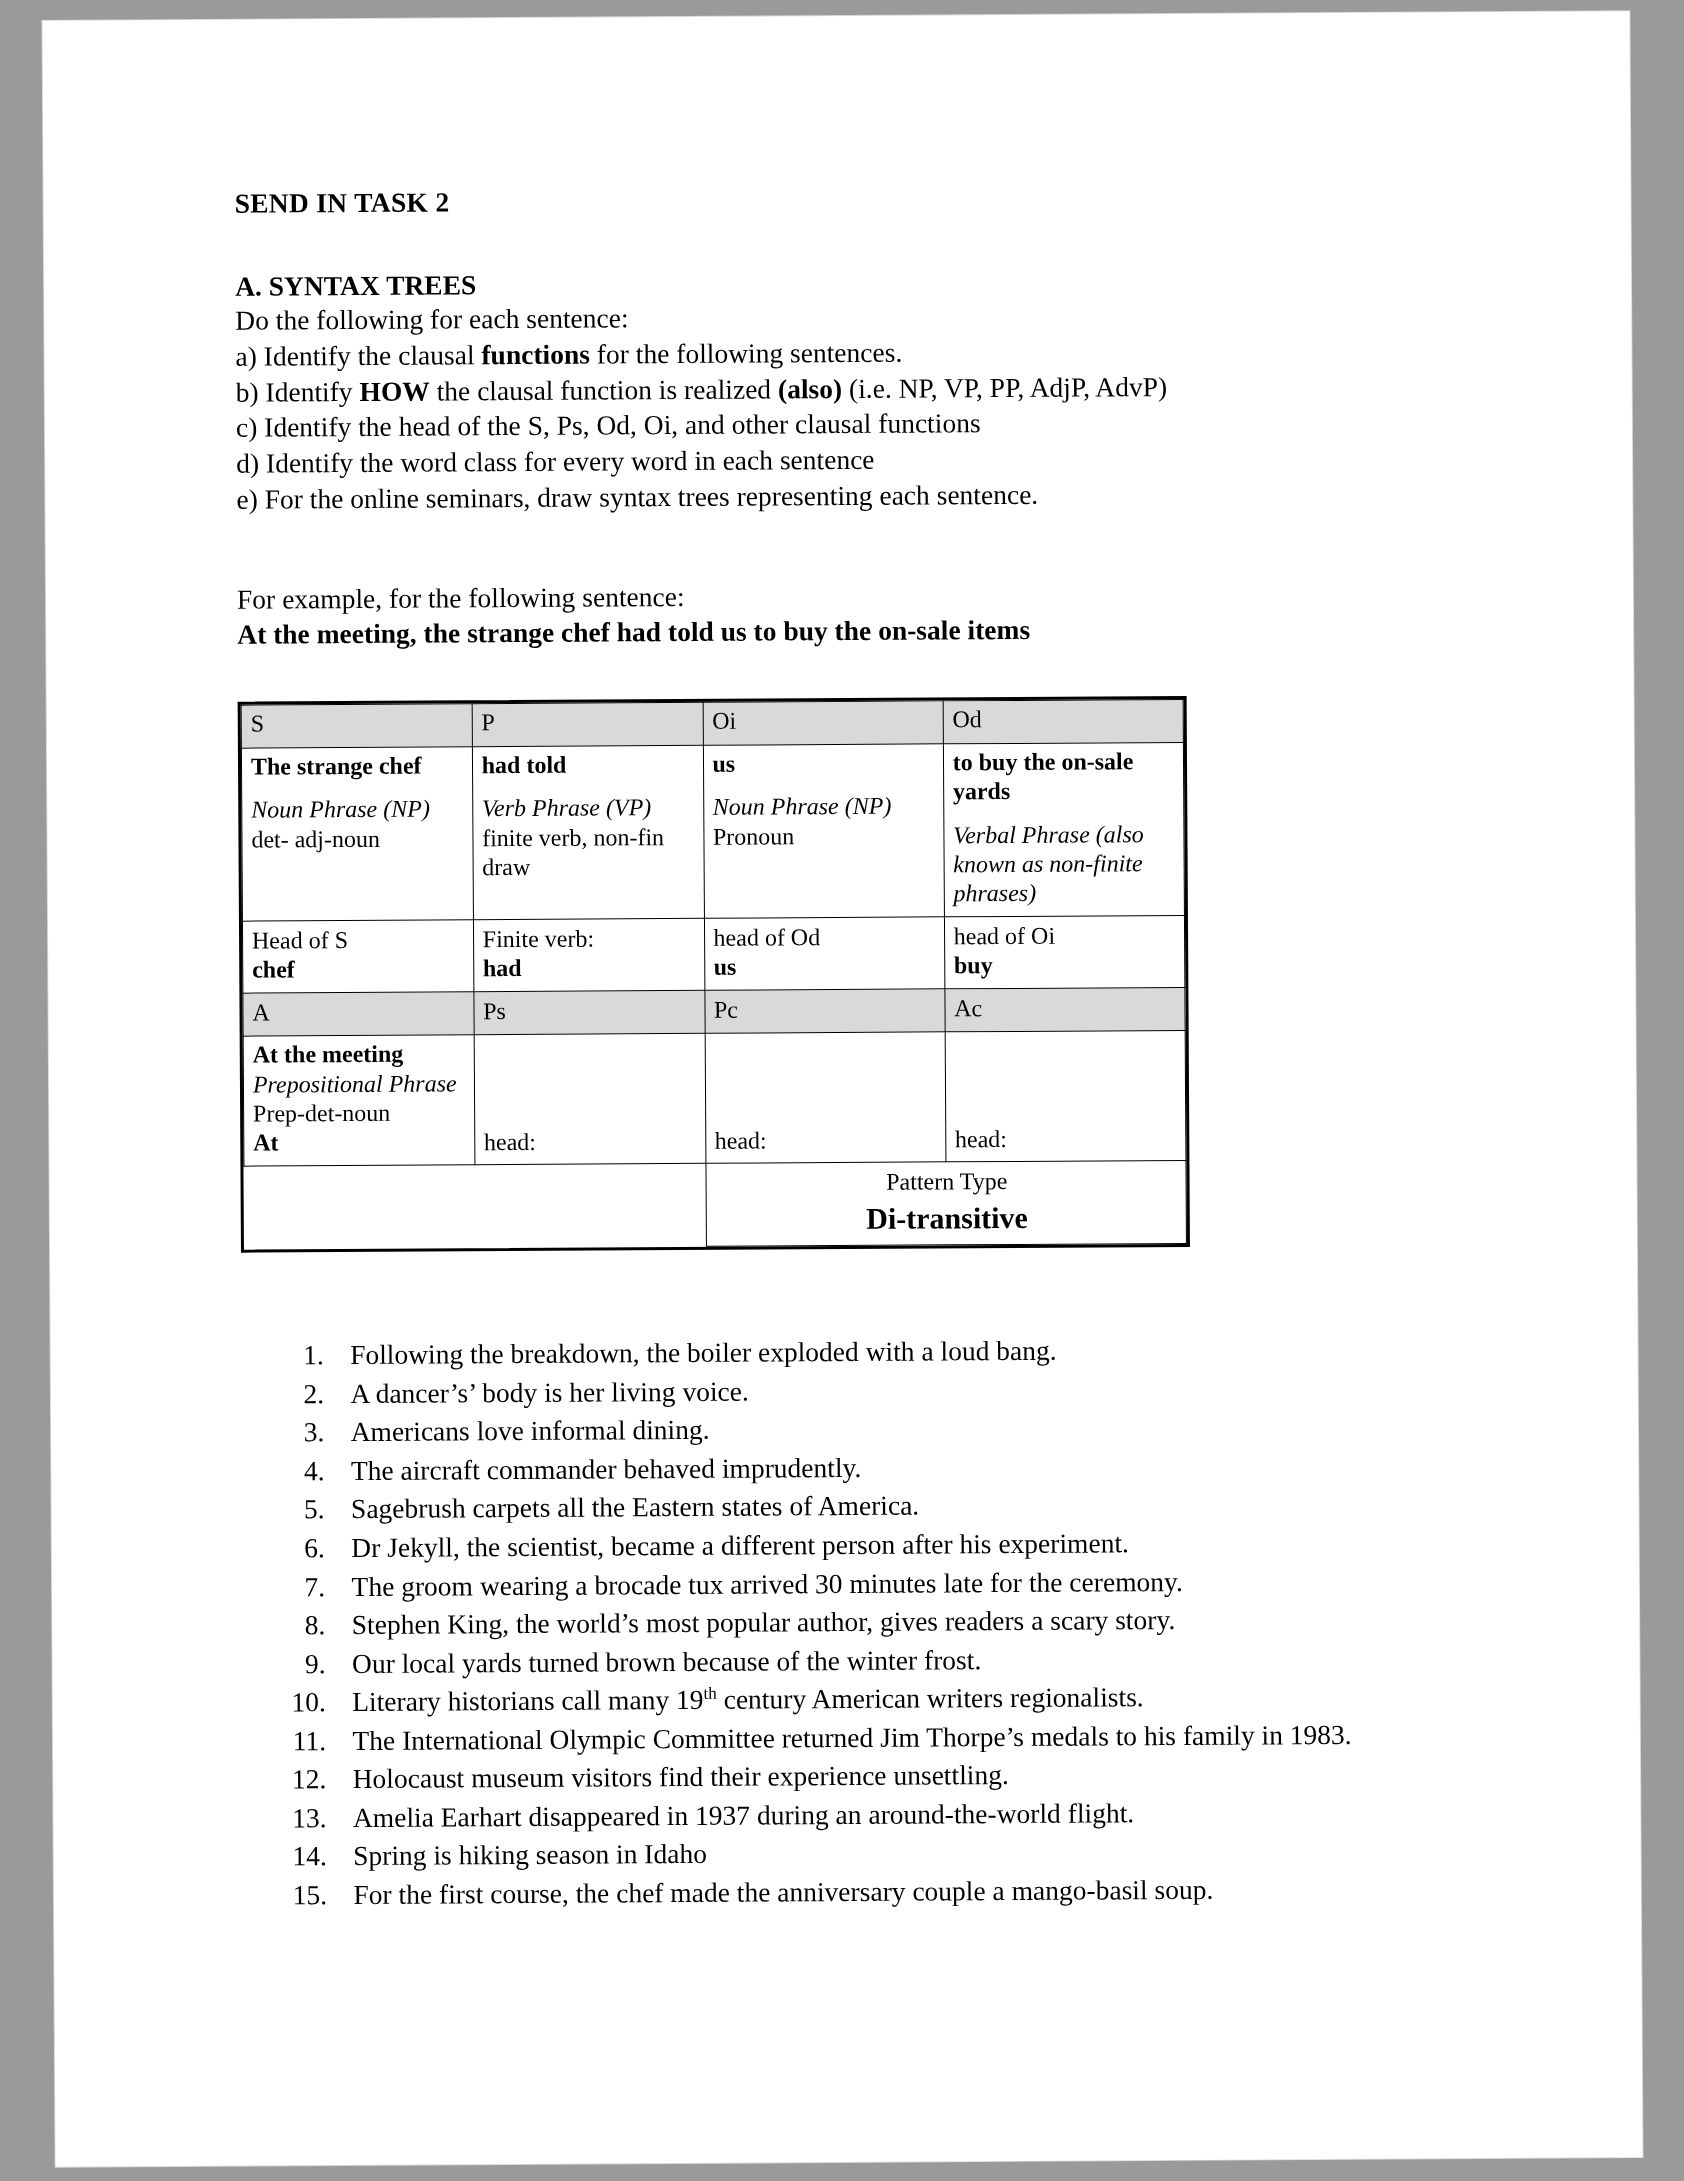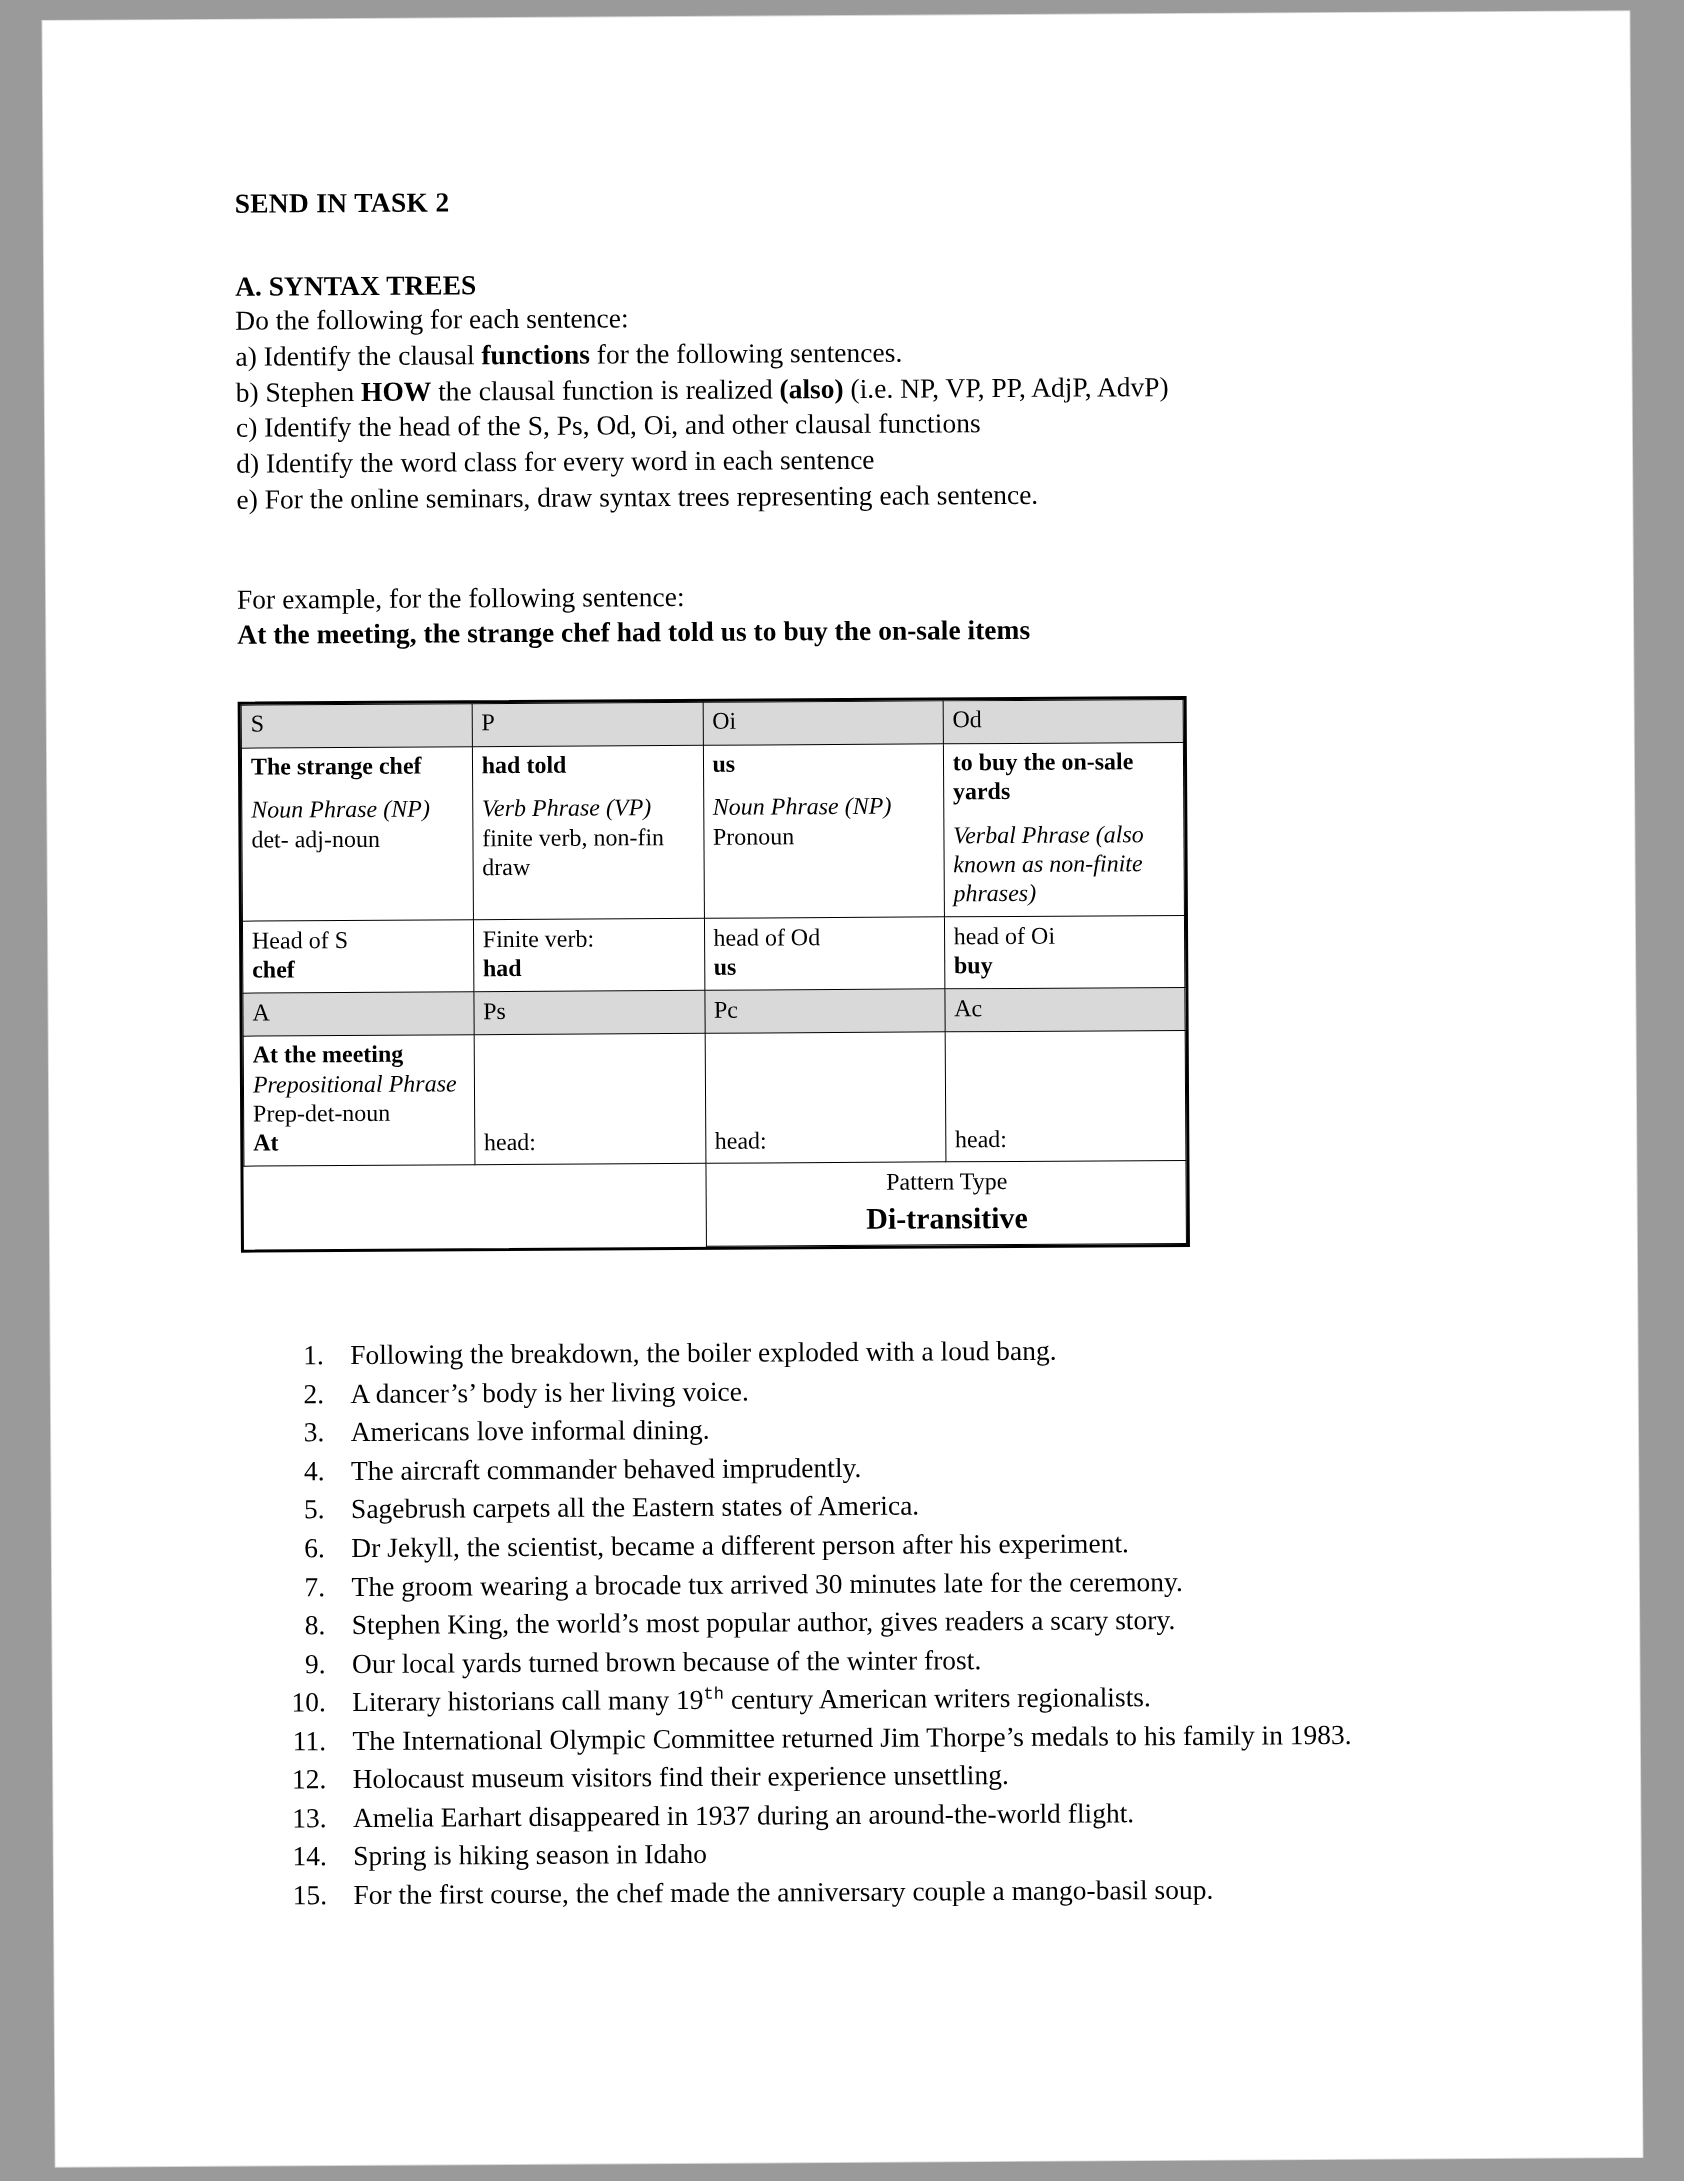--- a/index.html
+++ b/index.html
@@ -94,42 +94,42 @@
   ol.sentences {
     margin: 84px 0 0 0;
     padding-left: 89px;
     font-size: 27.5px;
     line-height: 1.37;
   }
   ol.sentences li {
     padding-left: 19.5px;
     margin-bottom: 0.9px;
   }
-  sup { font-size: 0.62em; vertical-align: super; font-family: Liberation Mono, monospace; }
+  sup { font-size: 0.62em; vertical-align: super; }
 </style>
 </head>
 <body>
 
 <div class="page">
   <div class="content">
 
     <div class="title">SEND IN TASK 2</div>
 
     <div class="gap-md"></div>
 
     <div class="section-head">A. SYNTAX  TREES</div>
 
     <div class="line">Do the following for each sentence:</div>
 
     <div class="line">
       <span>a) Identify the clausal </span><b>functions</b><span> for the following sentences.</span>
     </div>
 
     <div class="line">
-      <span>b) Stephen </span><b>HOW</b><span> the clausal function is realized </span><b>(also)</b><span> (i.e. NP, VP, PP, AdjP, AdvP)</span>
+      <span>b) Identify </span><b>HOW</b><span> the clausal function is realized </span><b>(also)</b><span> (i.e. NP, VP, PP, AdjP, AdvP)</span>
     </div>
 
     <div class="line">c) Identify the head of the S, Ps, Od, Oi, and other clausal functions</div>
     <div class="line">d) Identify the word class for every word in each sentence</div>
     <div class="line">e) For the online seminars, draw syntax trees representing each sentence.</div>
 
     <div class="gap-lg"></div>
 
     <div class="example-lead">For example, for the following sentence:</div>
     <div class="example-sentence">At the meeting, the strange chef had told us to buy the on-sale items</div>

